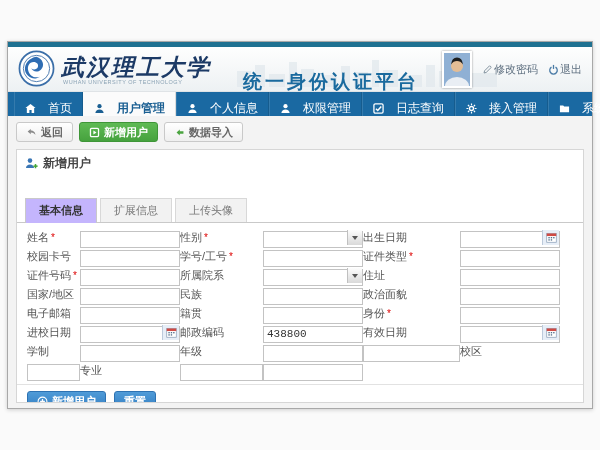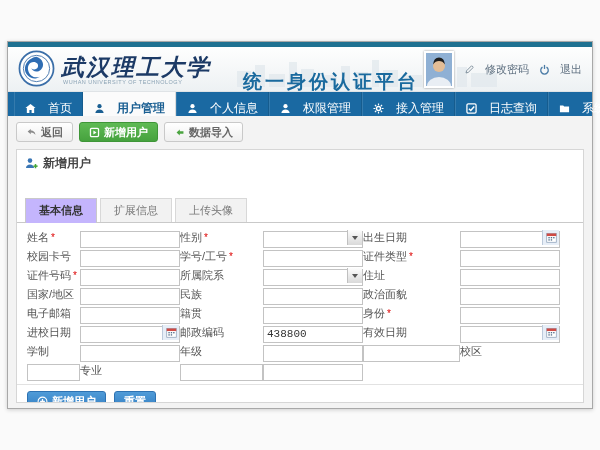--- a/index.html
+++ b/index.html
@@ -22,21 +22,21 @@
   .logo{position:absolute;left:10px;top:3px;width:37px;height:37px;}
   .uni-name{
     position:absolute;left:53px;top:5px;
     font-family:"DejaVu Serif","Liberation Serif",serif;
     font-style:italic;font-weight:bold;font-size:23px;color:#1c3a66;letter-spacing:2px;white-space:nowrap;
   }
   .uni-en{position:absolute;left:55px;top:32px;font-size:5.5px;color:#8ba3b5;letter-spacing:.5px;white-space:nowrap;}
   .platform-title{position:absolute;left:235px;top:9px;font-size:19px;font-weight:bold;color:#1a6a9e;letter-spacing:3px;white-space:nowrap;margin-top:13px;}
   .user-cluster{position:absolute;right:10px;top:0;height:44px;display:flex;align-items:center;gap:10px;}
   .avatar{width:26px;height:33px;border:2px solid #fff;box-shadow:0 0 2px rgba(0,0,0,.4);display:block;}
-  .hlink{display:flex;align-items:center;gap:10px;font-size:11px;color:#5f7080;cursor:pointer;white-space:nowrap;}
+  .hlink{display:flex;align-items:center;gap:1px;font-size:11px;color:#5f7080;cursor:pointer;white-space:nowrap;}
   
   .mainnav{height:24px;background:#1a69a2;display:flex;align-items:stretch;padding-left:6px;}
   .nav-item{
     display:flex;align-items:center;gap:12px;padding:16px 10px;font-size:12px;color:#fff;
     border-right:1px solid rgba(0,0,0,.12);border-left:1px solid rgba(255,255,255,.12);cursor:pointer;white-space:nowrap;
   }
   .nav-item.active{background:#fbfbfb;color:#1a5f92;font-weight:bold;}
   .ic{display:inline-flex;line-height:0;}
   .ic svg{width:11px;height:11px;}
   
@@ -174,34 +174,34 @@
           <svg viewBox="0 0 12 12">
             <circle cx="6" cy="3.5" r="2.3" fill="currentColor"></circle>
             <path d="M1.5 11c0-2.5 2-4 4.5-4s4.5 1.5 4.5 4z" fill="currentColor"></path>
           </svg>
         </span>
         <span>权限管理</span>
       </div>
       <div class="nav-item">
         <span class="ic">
           <svg viewBox="0 0 12 12">
+            <rect x="1" y="1" width="10" height="10" rx="1.5" fill="none" stroke="currentColor" stroke-width="1.4"></rect>
+            <path d="M3.2 6.2 5.2 8.2 9 3.8" fill="none" stroke="currentColor" stroke-width="1.6"></path>
+          </svg>
+        </span>
+        <span>日志查询</span>
+      </div>
+      <div class="nav-item">
+        <span class="ic">
+          <svg viewBox="0 0 12 12">
             <circle cx="6" cy="6" r="2.2" fill="none" stroke="currentColor" stroke-width="1.5"></circle>
             <path d="M6 .5v2M6 9.5v2M.5 6h2M9.5 6h2M2.1 2.1l1.4 1.4M8.5 8.5l1.4 1.4M9.9 2.1 8.5 3.5M3.5 8.5 2.1 9.9" stroke="currentColor" stroke-width="1.3"></path>
           </svg>
         </span>
         <span>接入管理</span>
-      </div>
-      <div class="nav-item">
-        <span class="ic">
-          <svg viewBox="0 0 12 12">
-            <rect x="1" y="1" width="10" height="10" rx="1.5" fill="none" stroke="currentColor" stroke-width="1.4"></rect>
-            <path d="M3.2 6.2 5.2 8.2 9 3.8" fill="none" stroke="currentColor" stroke-width="1.6"></path>
-          </svg>
-        </span>
-        <span>日志查询</span>
       </div>
       <div class="nav-item">
         <span class="ic">
           <svg viewBox="0 0 12 12">
             <path d="M1 2.8h3.6l1 1.1H11v6.1H1z" fill="currentColor"></path>
           </svg>
         </span>
         <span>系统管理</span>
       </div>
       <div class="nav-item">

